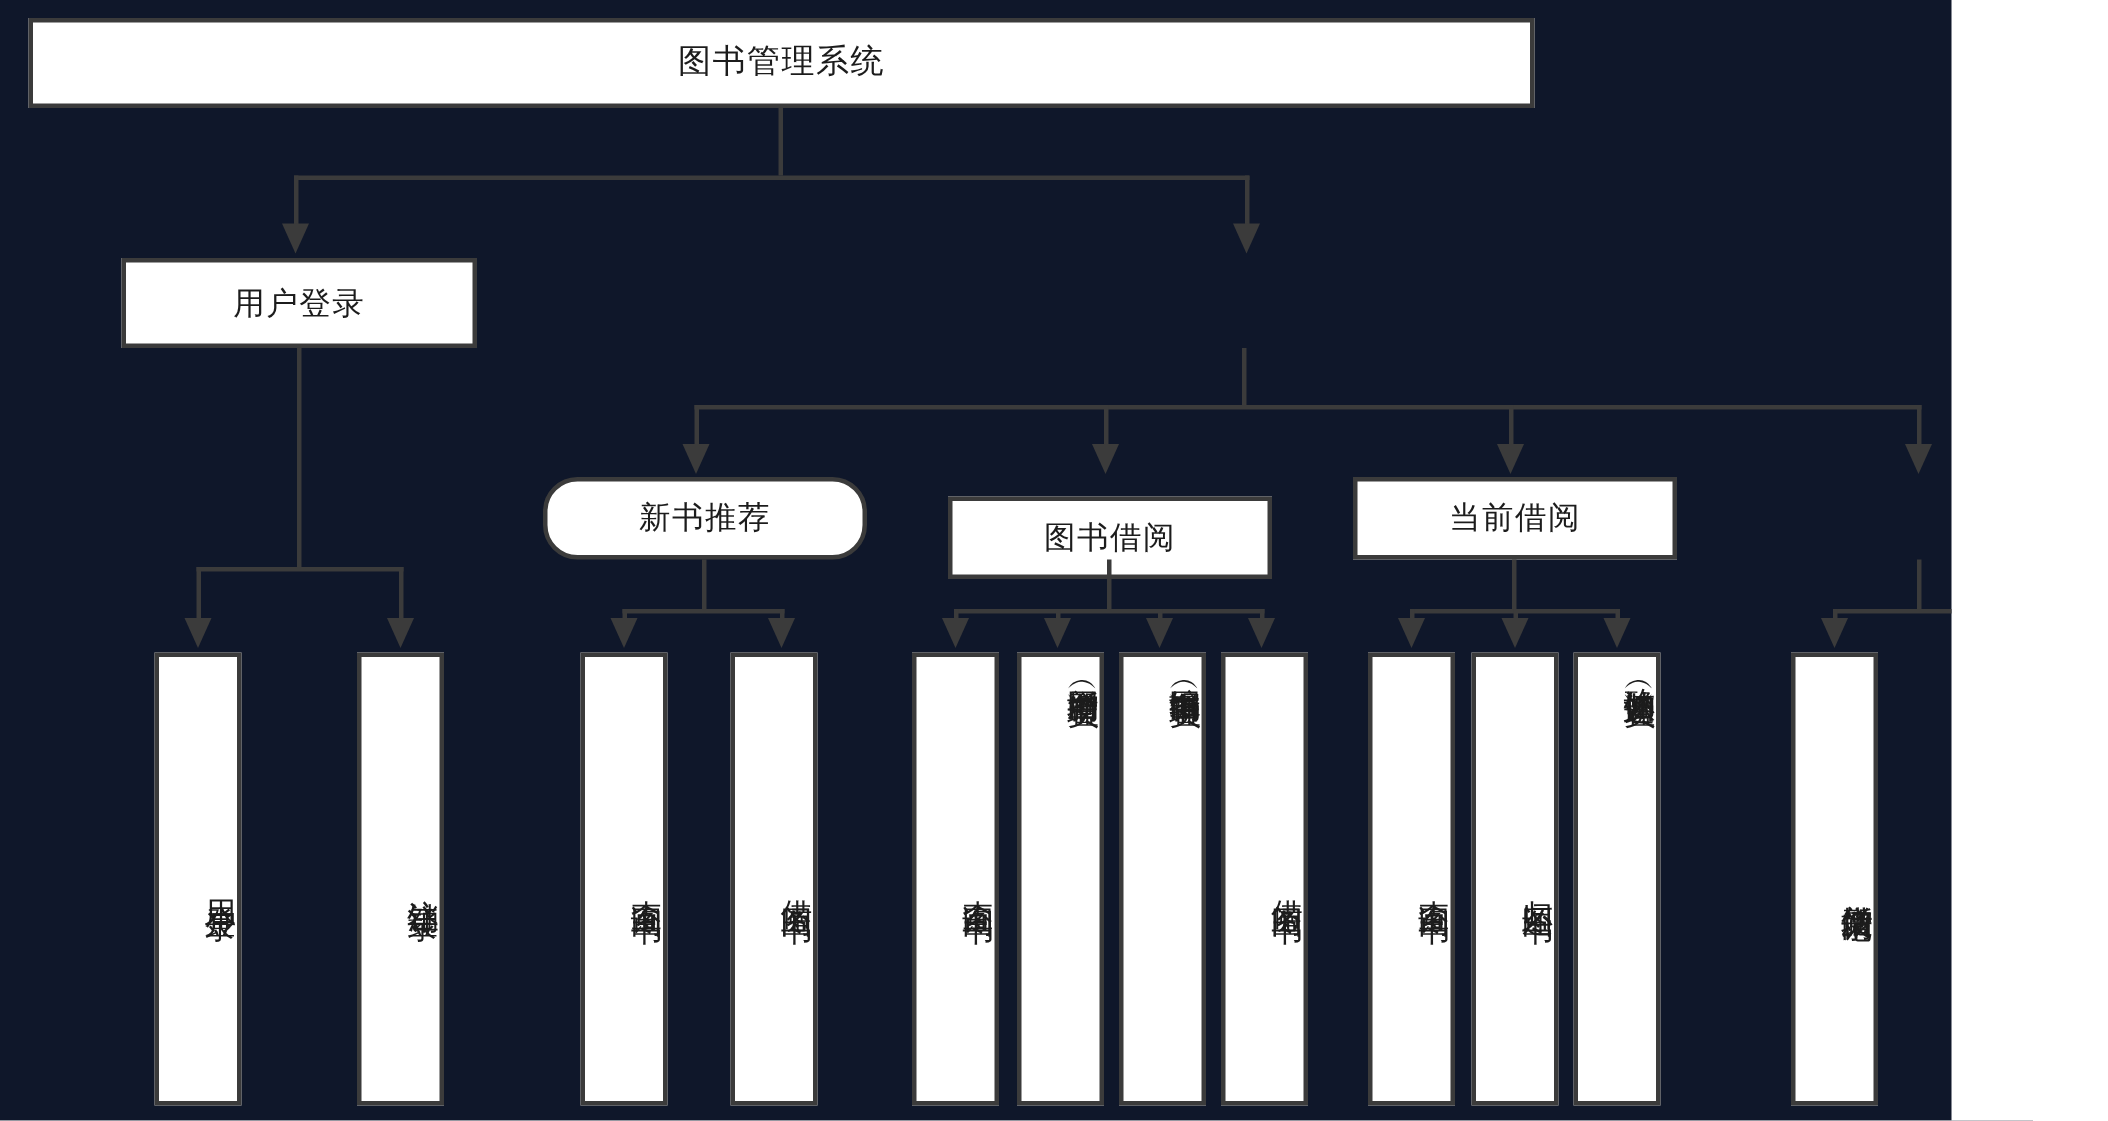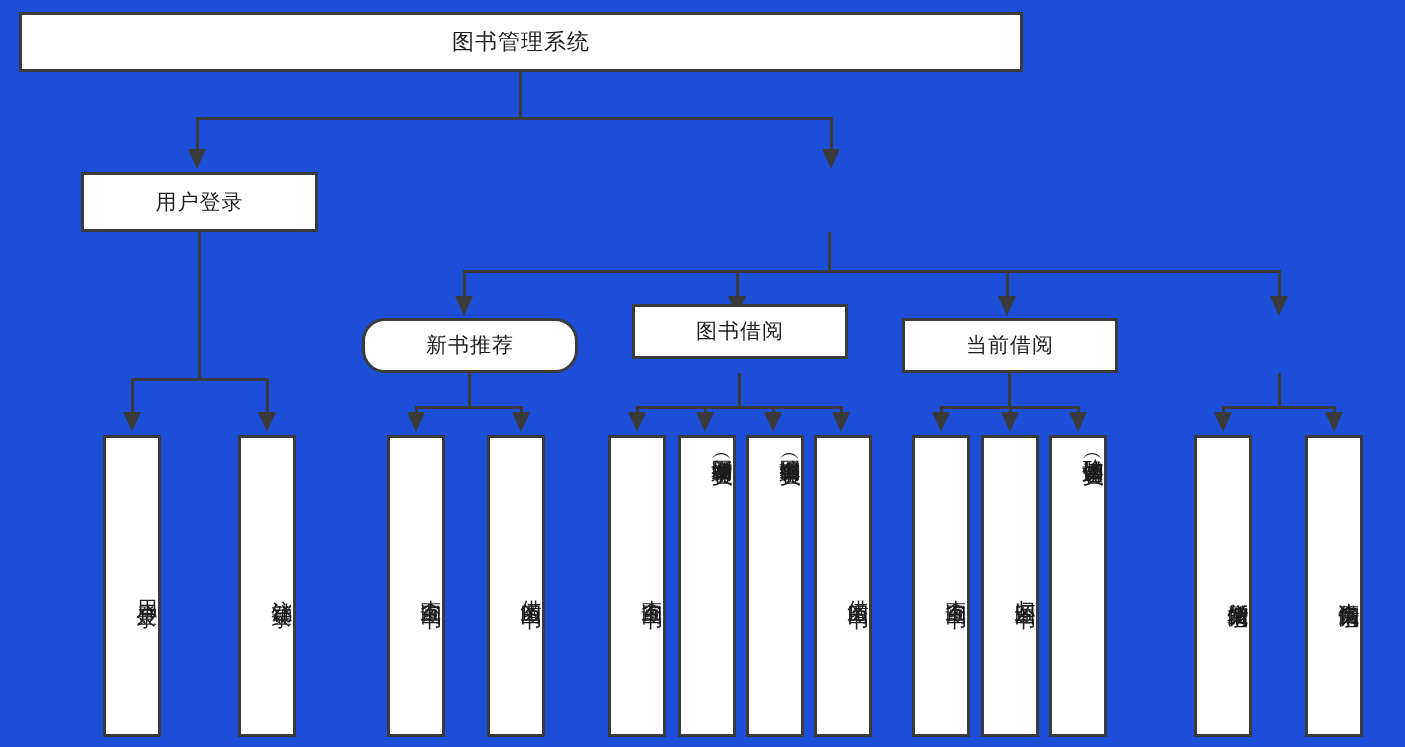--- a/index.html
+++ b/index.html
@@ -5,23 +5,23 @@
   html, body {
     margin: 0;
     padding: 0;
     background: #ffffff;
   }
   body {
     font-family: "DejaVu Sans", "Liberation Sans", sans-serif;
   }
   #canvas {
     position: relative;
-    width: 1405px;
+    width: 1301px;
     height: 747px;
-    background: #1d4ed8;
+    background: #0f172a;
     overflow: hidden;
   }
   
   .node {
     position: absolute;
     box-sizing: border-box;
     background: #ffffff;
     border: 3px solid #3b3b3b;
     display: flex;
     align-items: center;
@@ -114,21 +114,21 @@
   <div class="vline" style="left:463px; top:270px; height:28px;"></div>
   <div class="arrow" style="left:455px; top:296px;"></div>
   <div class="vline" style="left:736px; top:270px; height:28px;"></div>
   <div class="arrow" style="left:728px; top:296px;"></div>
   <div class="vline" style="left:1006px; top:270px; height:28px;"></div>
   <div class="arrow" style="left:998px; top:296px;"></div>
   <div class="vline" style="left:1278px; top:270px; height:28px;"></div>
   <div class="arrow" style="left:1270px; top:296px;"></div>
 
   <div class="node" style="left:362px; top:318px; width:216px; height:55px;border-radius:23px;">新书推荐</div>
-  <div class="node" style="left:632px; top:304px; width:216px; height:55px;">图书借阅</div>
+  <div class="node" style="left:632px; top:331px; width:216px; height:55px;">图书借阅</div>
   <div class="node" style="left:902px; top:318px; width:216px; height:55px;">当前借阅</div>
 
   <div class="vline" style="left:468px; top:373px; height:35px;"></div>
   <div class="hline" style="left:415px; top:406px; width:108px;"></div>
   <div class="vline" style="left:415px; top:406px; height:10px;"></div>
   <div class="arrow" style="left:407px; top:412px;"></div>
   <div class="vline" style="left:520px; top:406px; height:10px;"></div>
   <div class="arrow" style="left:512px; top:412px;"></div>
 
   <div class="vline" style="left:738px; top:373px; height:35px;"></div>

